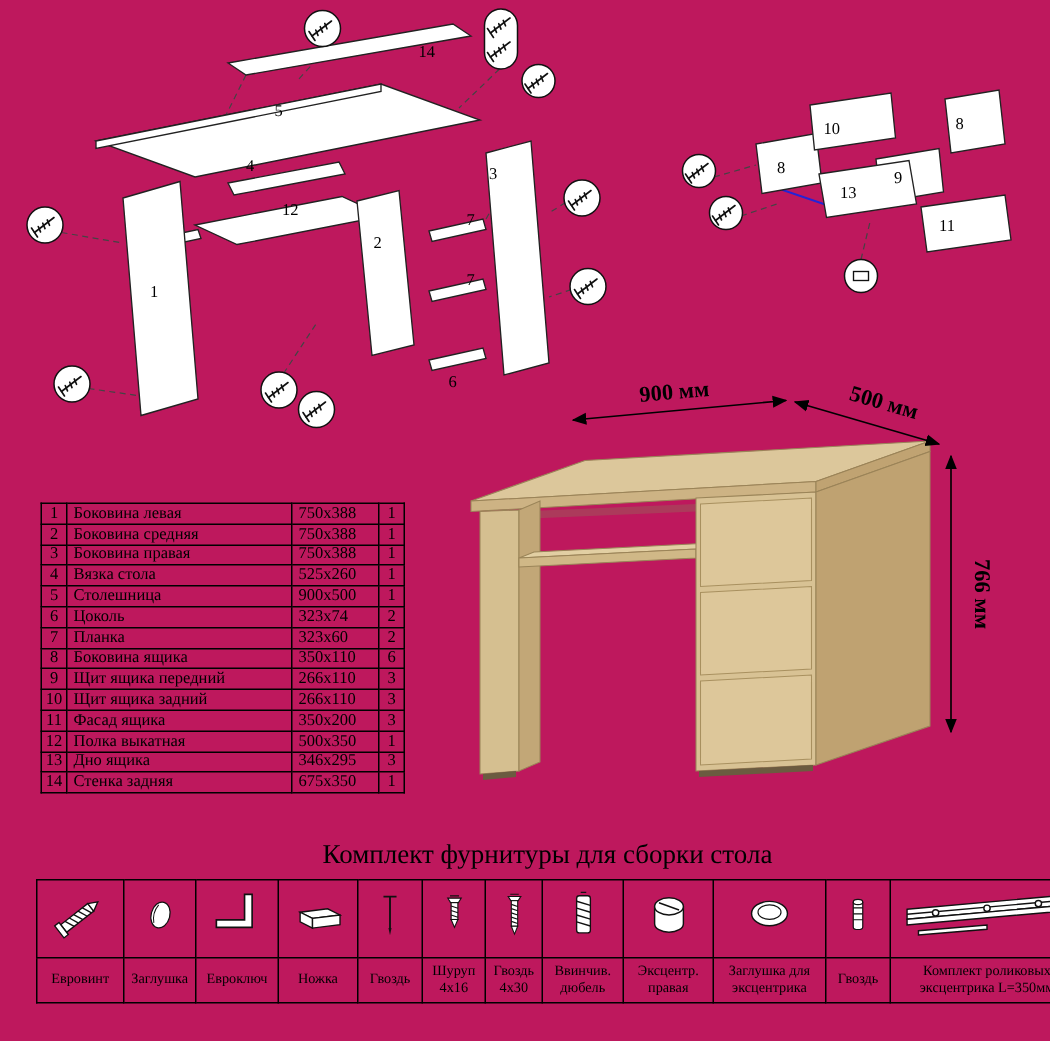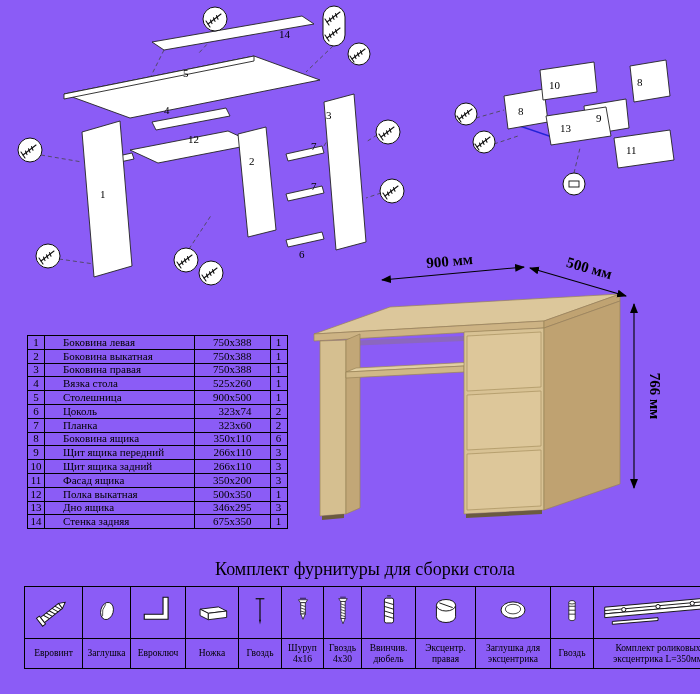--- a/index.html
+++ b/index.html
@@ -1,26 +1,26 @@
 <!DOCTYPE html>
 <html><head>
 <meta charset="utf-8">
 <style>
   * { margin:0; padding:0; box-sizing:border-box; }
   html,body { background:#fff; }
   body { width:700px; height:694px; font-family:"Liberation Serif", serif; color:#000; }
-  .page { position:relative; width:700px; height:694px; background:#8b5cf6; overflow:hidden; }
+  .page { position:relative; width:700px; height:694px; background:#be185d; overflow:hidden; }
   svg text { font-family:"Liberation Serif", serif; fill:#000; }
 
   
   .parts-table { position:absolute; left:27px; top:335px; border-collapse:collapse; table-layout:fixed; font-size:11px; }
-  .parts-table td { border:1px solid #000; padding:0 18px; height:13.8px; line-height:1; overflow:hidden; white-space:nowrap; }
+  .parts-table td { border:1px solid #000; padding:0 4px; height:13.8px; line-height:1; overflow:hidden; white-space:nowrap; }
   .parts-table .c-num { width:17px; text-align:center; padding:0; }
   .parts-table .c-name { width:150px; }
-  .parts-table .c-size { width:58px;text-align:right; }
+  .parts-table .c-size { width:58px; }
   .parts-table .c-qty { width:17px; text-align:center; padding:0; }
 
   
   .hw-title { position:absolute; left:15px; top:559px; width:700px; text-align:center; font-size:18px; }
   .hw-table { position:absolute; left:0; top:586px; width:699px; border-collapse:collapse; table-layout:fixed;margin-left:24px; }
   .hw-table td { border:1px solid #000; text-align:center; vertical-align:middle; overflow:hidden; padding:0; }
   .hw-icon-cell { height:52px; }
   .hw-name-cell { height:30px; font-size:9.5px; line-height:1.1; padding:1px; }
   .hw-qty-cell { height:22px; font-size:13px; }
 
@@ -157,21 +157,21 @@
   <table class="parts-table">
     <tbody>
       <tr>
           <td class="c-num">1</td>
           <td class="c-name">Боковина левая</td>
           <td class="c-size">750х388</td>
           <td class="c-qty">1</td>
         </tr>
       <tr>
           <td class="c-num">2</td>
-          <td class="c-name">Боковина выкатная</td>
+          <td class="c-name">Боковина средняя</td>
           <td class="c-size">750х388</td>
           <td class="c-qty">1</td>
         </tr>
       <tr>
           <td class="c-num">3</td>
           <td class="c-name">Боковина правая</td>
           <td class="c-size">750х388</td>
           <td class="c-qty">1</td>
         </tr>
       <tr>

